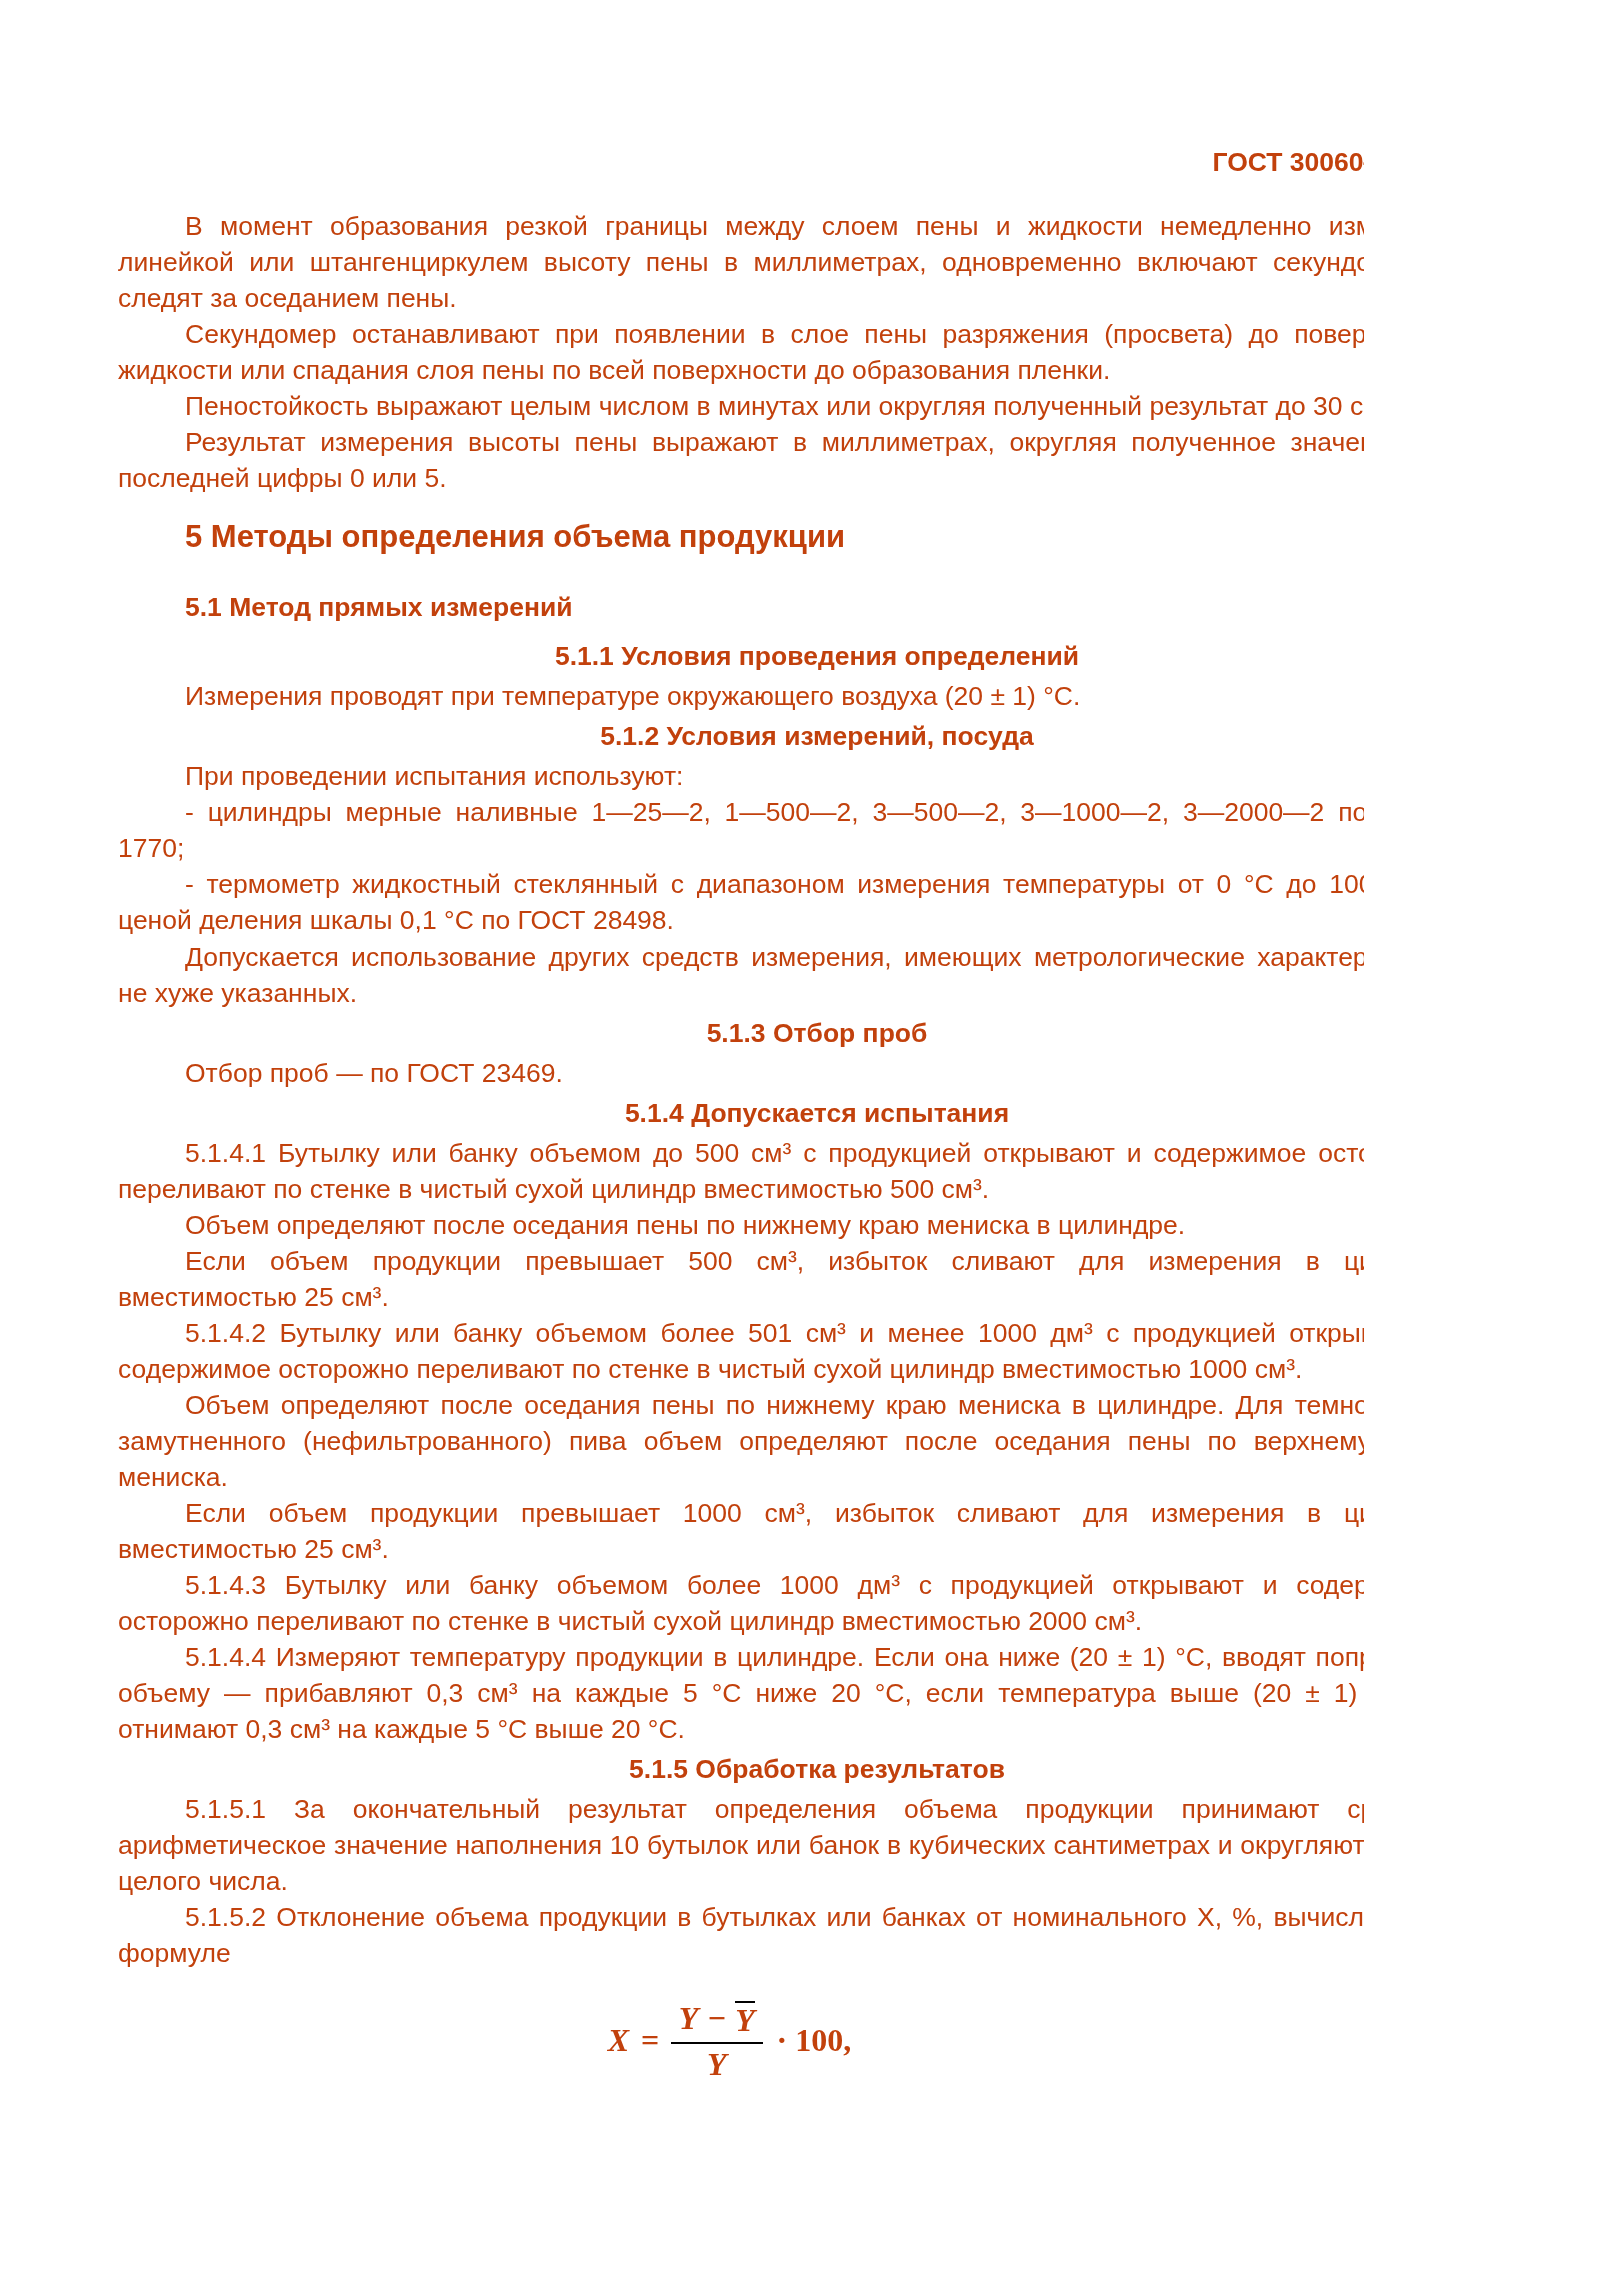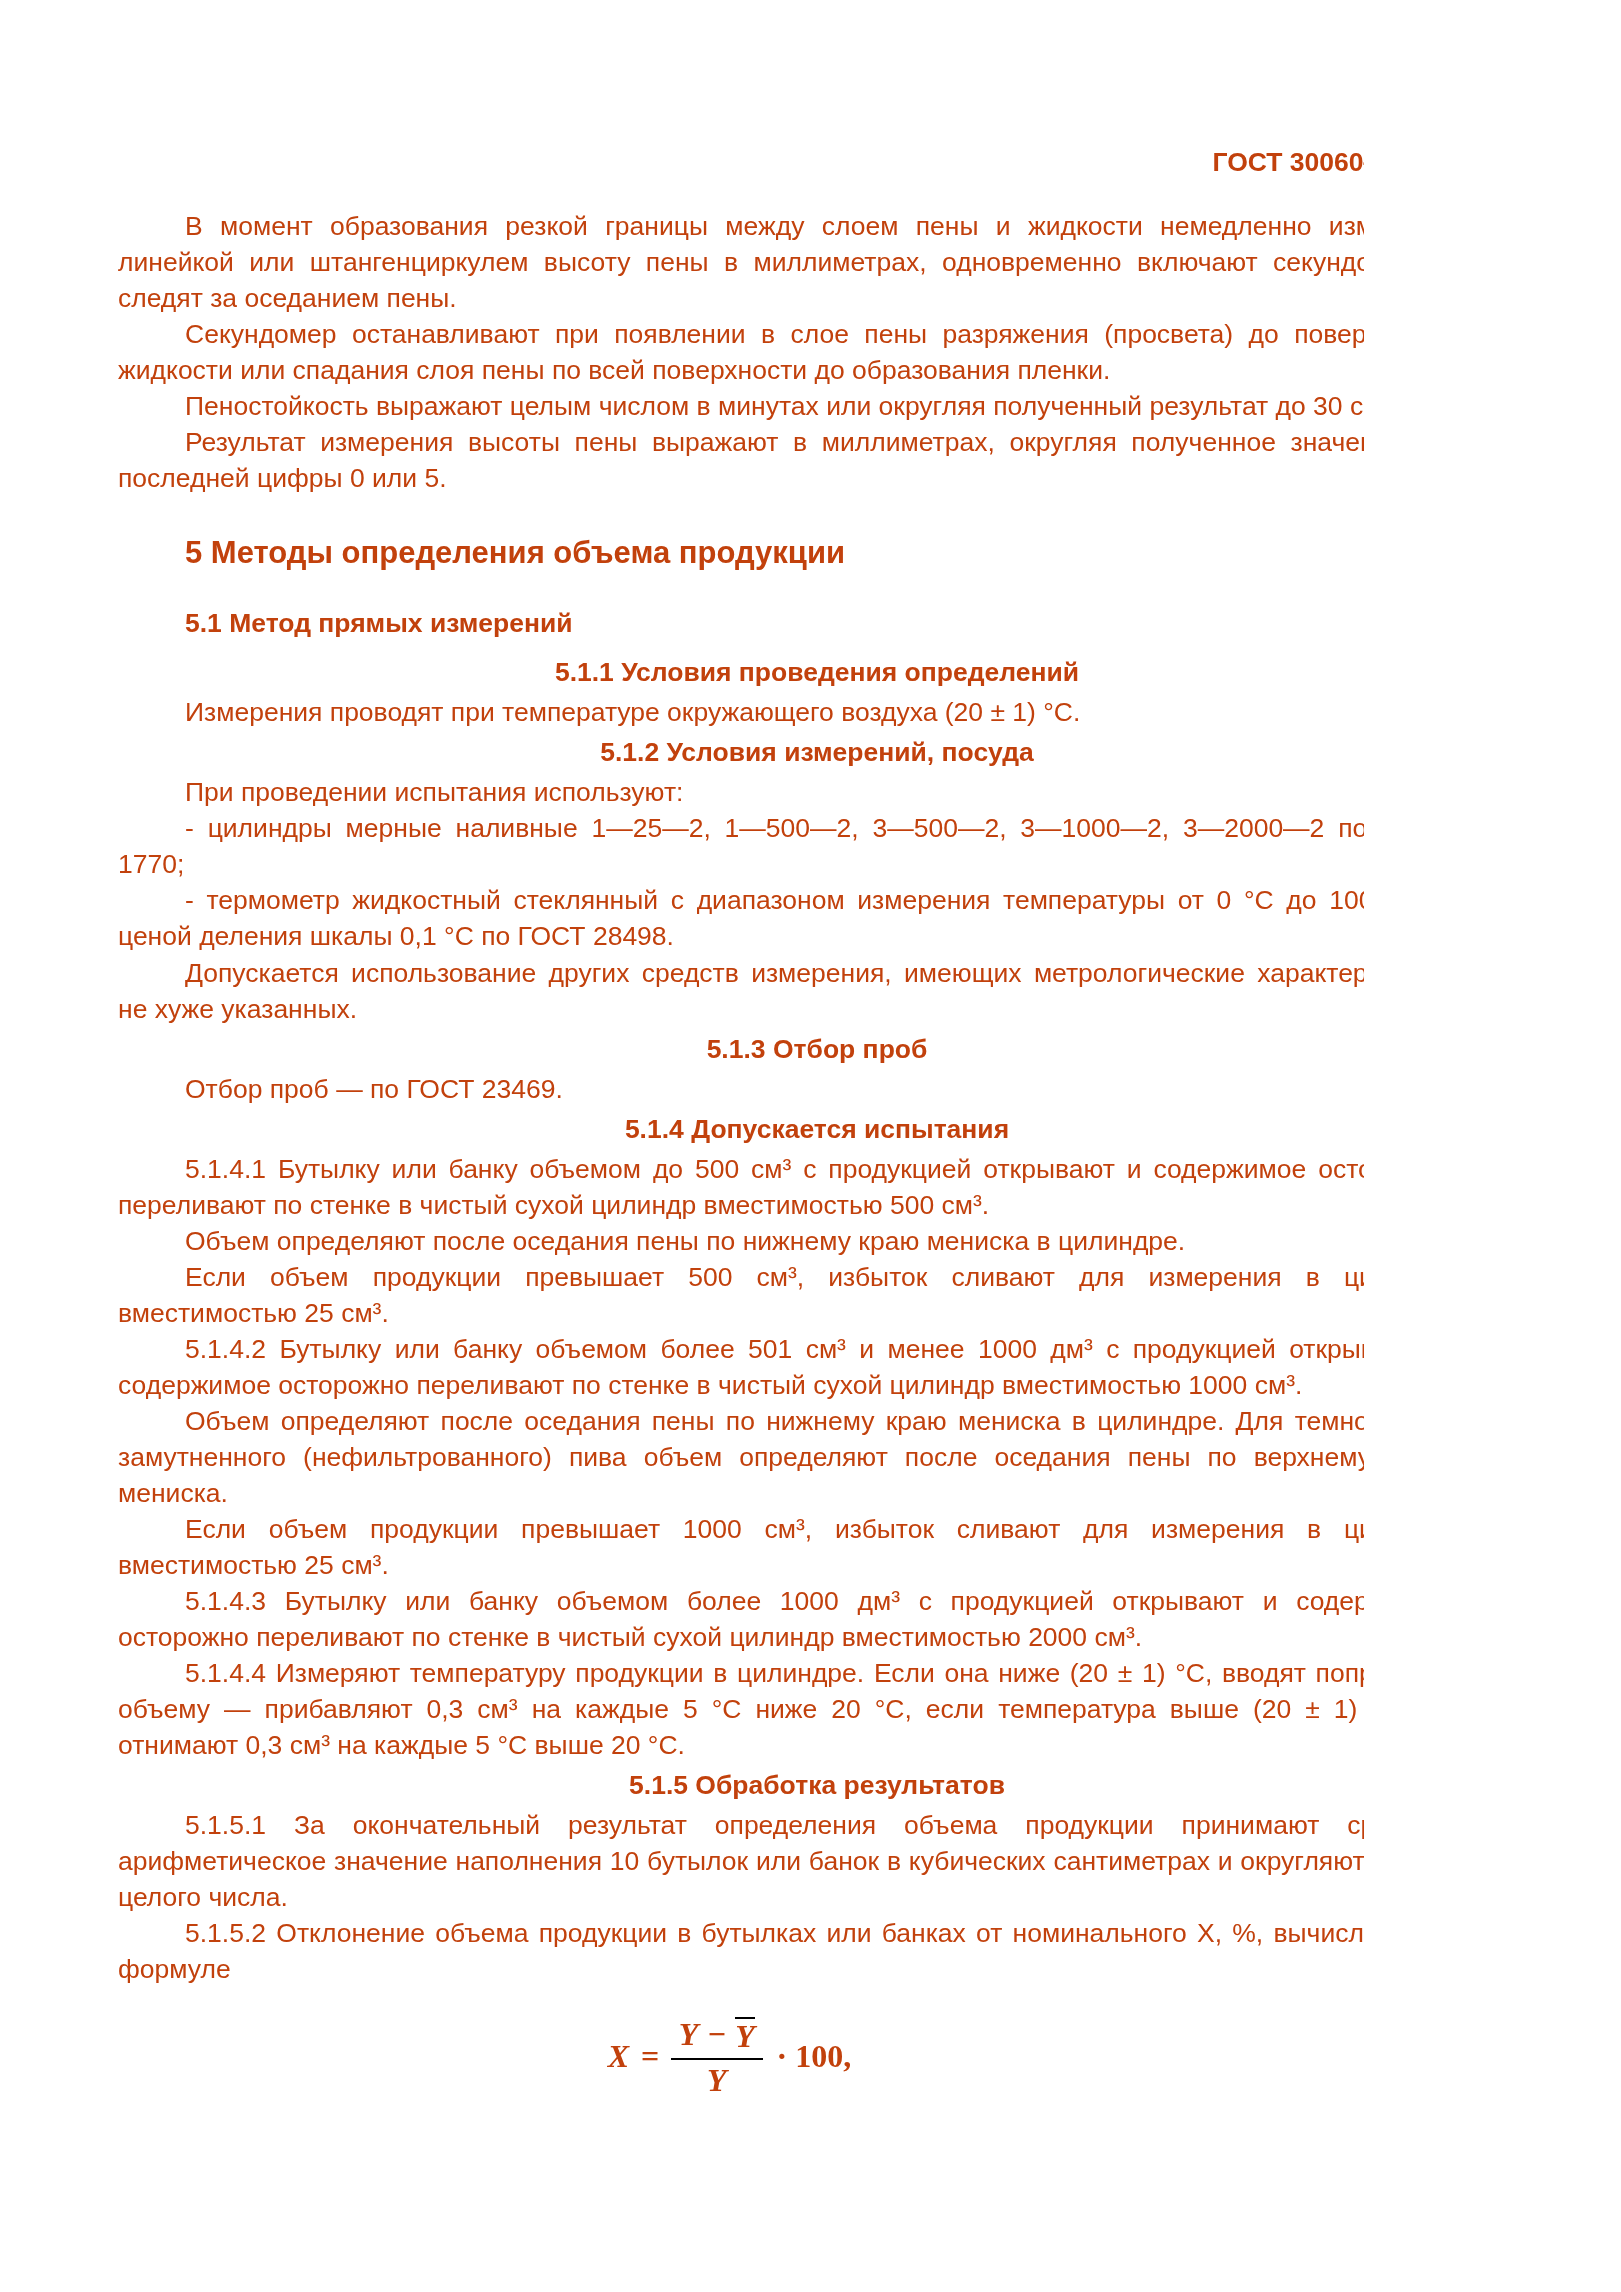--- a/index.html
+++ b/index.html
@@ -32,21 +32,21 @@
     width: 1331px;
     font-size: 26.5px;
     line-height: 1.36;
     text-align: justify;
   }
 
   .para { margin: 0; text-indent: 67px; }
   .para-flush { text-indent: 0; }
 
   .h1 {
-    margin: 37px 0 31px;
+    margin: 21px 0 31px;
     font-size: 31px;
     line-height: 1.3;
     font-weight: 700;
     text-indent: 67px;
     text-align: left;
   }
   .h2 {
     margin: 0 0 13.7px;
     font-size: 26.5px;
     font-weight: 700;

